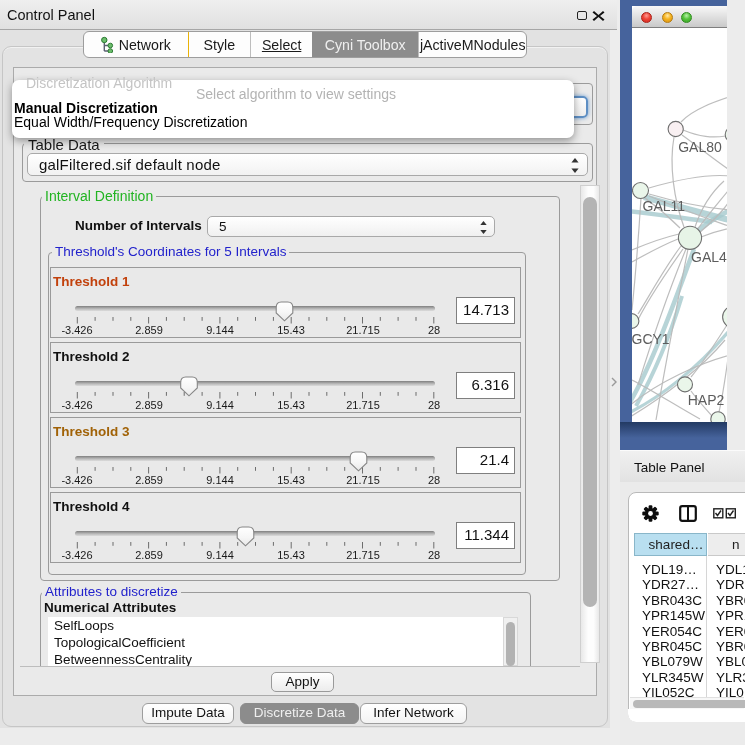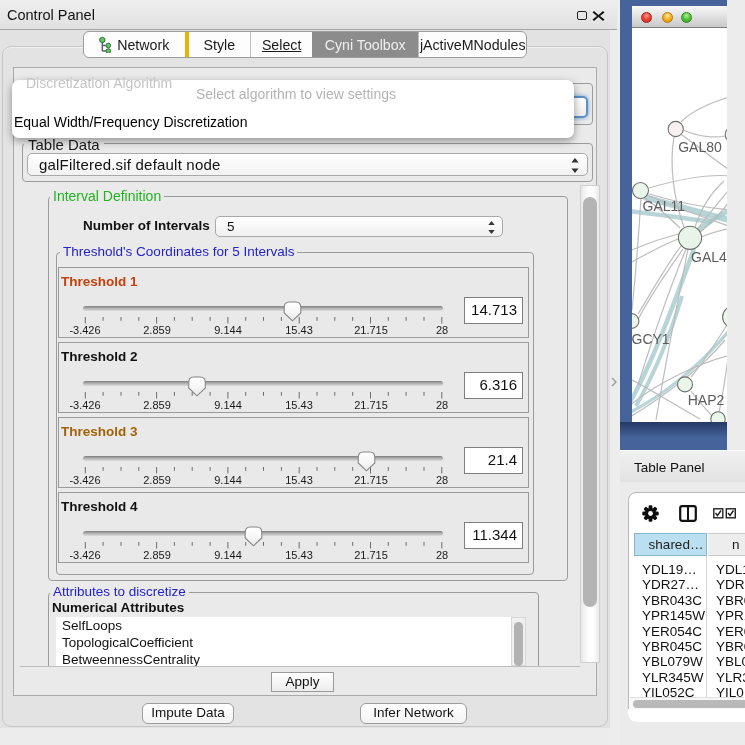--- a/index.html
+++ b/index.html
@@ -25,54 +25,55 @@
     <svg class="abs" style="left:592px;top:10px;" width="13" height="12" viewBox="0 0 13 12">
         <path d="M2,1 L6.5,5 L11,1 L12.5,2.5 L8,6 L12.5,9.5 L11,11 L6.5,7 L2,11 L0.5,9.5 L5,6 L0.5,2.5 Z" fill="#111"></path>
       </svg>
   </div>
 
   <div class="abs" style="left:2px;top:46px;width:606px;height:681px;background:#e3e3e3;border:1px solid #c6c6c6;border-radius:9px;box-shadow:inset 0 1px 0 #f2f2f2;"></div>
 
   <div class="abs" style="left:13px;top:67px;width:584px;height:629px;background:#eaeaea;border:1px solid #ababab;"></div>
 
   <div class="abs" style="left:83px;top:31px;width:444px;height:27px;background:#fdfdfd;border:1px solid #9d9d9d;border-radius:6px;display:flex;font-size:14.2px;color:#1a1a1a;overflow:hidden;">
-    <div style="width:105px;display:flex;align-items:center;justify-content:center;border-right:4px solid #eab308;">
+    <div style="width:105px;display:flex;align-items:center;justify-content:center;border-right:1px solid #eab308;">
       <svg width="13" height="17" viewBox="0 0 13 17" style="margin-right:5px;">
           <path d="M3.3,6 L3.3,15 M3.3,9.5 L8.3,9.5 M3.3,15 L8.3,15" stroke="#5a5f71" stroke-width="1.4" fill="none"></path>
           <circle cx="3.3" cy="4" r="2.7" fill="#6cbd6c" stroke="#2c7a33" stroke-width="1"></circle>
           <circle cx="9.3" cy="9.5" r="2.3" fill="#6cbd6c" stroke="#2c7a33" stroke-width="1"></circle>
           <circle cx="9.3" cy="15" r="2.3" fill="#6cbd6c" stroke="#2c7a33" stroke-width="1"></circle>
         </svg>
       Network</div>
     <div style="width:63px;display:flex;align-items:center;justify-content:center;border-right:1px solid #bdbdbd;">Style</div>
     <div style="width:61px;display:flex;align-items:center;justify-content:center;text-decoration:underline;">Select</div>
     <div style="width:107px;display:flex;align-items:center;justify-content:center;background:#8c8c8c;color:#efefef;">Cyni Toolbox</div>
     <div style="width:108px;display:flex;align-items:center;justify-content:center;border-left:1px solid #bdbdbd;">jActiveMNodules</div>
   </div>
 
   <div class="abs" style="left:22px;top:83px;width:571px;height:42px;border:1px solid #9b9b9b;border-radius:4px;"></div>
 
   <div class="abs" style="left:560px;top:96px;width:28px;height:22px;background:linear-gradient(#fff,#ededed);border:2px solid #5e8fc4;border-radius:5px;box-shadow:0 0 4px #6a9bd0;"></div>
 
   <div class="abs" style="left:12px;top:80px;width:562px;height:58px;background:#fff;border-radius:7px;box-shadow:0 3px 9px rgba(0,0,0,0.38);z-index:2;"></div>
   <div class="abs" style="left:26px;top:75px;font-size:14px;color:#c4c4c4;z-index:2;">Discretization Algorithm</div>
   <div class="abs" style="left:196px;top:86px;font-size:14px;color:#b3b3b3;z-index:2;">Select algorithm to view settings</div>
+  <div class="abs" style="left:14px;top:100px;font-size:14px;font-weight:bold;color:#000;z-index:2;">Manual Discretization</div>
   <div class="abs" style="left:14px;top:114px;font-size:14px;color:#000;z-index:2;">Equal Width/Frequency Discretization</div>
 
   <div class="abs" style="left:22px;top:143px;width:571px;height:39px;border:1px solid #9b9b9b;border-radius:4px;"></div>
   <div class="abs" style="left:24px;top:136px;font-size:15px;color:#1a1a1a;background:#eaeaea;padding:0 4px;">Table Data</div>
   <div class="abs" style="left:27px;top:153px;width:561px;height:23px;background:linear-gradient(#ffffff,#f2f2f2);border:1px solid #a9a9a9;border-radius:5px;">
     <div class="abs" style="left:11px;top:2px;font-size:15px;letter-spacing:0.2px;color:#111;">galFiltered.sif default node</div>
     <svg class="abs" style="right:8px;top:4px;" width="8" height="15" viewBox="0 0 8 15">
         <path d="M4,0 L7.6,4.5 L0.4,4.5 Z" fill="#333"></path>
         <path d="M4,15 L7.6,10.5 L0.4,10.5 Z" fill="#333"></path>
       </svg>
   </div>
 
-  <div class="abs" style="left:16px;top:185px;width:560px;height:481px;overflow:hidden;">
+  <div class="abs" style="left:8px;top:185px;width:560px;height:481px;overflow:hidden;">
 
     <div class="abs" style="left:32px;top:11px;width:520px;height:385px;border:1px solid #9b9b9b;border-radius:4px;"></div>
     <div class="abs" style="left:34px;top:3px;font-size:14px;color:#21b421;background:#eaeaea;padding:0 3px;">Interval Definition</div>
     <div class="abs" style="left:67px;top:33px;font-size:13.5px;font-weight:bold;color:#111;">Number of Intervals</div>
     <div class="abs" style="left:199px;top:31px;width:288px;height:21px;background:linear-gradient(#ffffff,#f0f0f0);border:1px solid #a9a9a9;border-radius:5px;">
       <div class="abs" style="left:11px;top:2px;font-size:13.5px;color:#111;">5</div>
       <svg class="abs" style="right:7px;top:4px;" width="7" height="13" viewBox="0 0 7 13">
           <path d="M3.5,0 L6.7,4 L0.3,4 Z" fill="#333"></path>
           <path d="M3.5,13 L6.7,9 L0.3,9 Z" fill="#333"></path>
         </svg>
@@ -234,23 +235,24 @@
     <div class="abs" style="left:495px;top:432px;width:15px;height:49px;background:#f0f0f0;border:1px solid #d8d8d8;">
       <div class="abs" style="left:2px;top:4px;width:9px;height:44px;background:#b2b2b2;border-radius:4.5px;"></div>
     </div>
   </div>
   <div class="abs" style="left:20px;top:666px;width:560px;height:1px;background:#bdbdbd;"></div>
 
   <div class="abs" style="left:580px;top:185px;width:20px;height:478px;background:linear-gradient(90deg,#e8e8e8,#fdfdfd 40%,#fdfdfd 70%,#e8e8e8);border:1px solid #cfcfcf;">
     <div class="abs" style="left:2px;top:11px;width:14px;height:410px;background:#b4b4b4;border-radius:7px;"></div>
   </div>
 
-  <div class="abs" style="left:271px;top:672px;width:63px;height:20px;background:linear-gradient(#ffffff,#ececec);border:1px solid #9a9a9a;border-radius:0;font-size:13.5px;text-align:center;line-height:18px;color:#111;">Apply</div>
+  <div class="abs" style="left:271px;top:672px;width:63px;height:20px;background:linear-gradient(#ffffff,#ececec);border:1px solid #9a9a9a;border-radius:5px;font-size:13.5px;text-align:center;line-height:18px;color:#111;">Apply</div>
 
   <div class="abs" style="left:142px;top:703px;width:92px;height:21px;background:linear-gradient(#ffffff,#f3f3f3);border:1px solid #9d9d9d;border-radius:6px;font-size:13.5px;text-align:center;line-height:18px;color:#111;">Impute Data</div>
+  <div class="abs" style="left:240px;top:703px;width:119px;height:21px;background:#8c8c8c;border:1px solid #8c8c8c;border-radius:6px;font-size:13.5px;text-align:center;line-height:18px;color:#efefef;">Discretize Data</div>
   <div class="abs" style="left:360px;top:703px;width:107px;height:21px;background:linear-gradient(#ffffff,#f3f3f3);border:1px solid #9d9d9d;border-radius:6px;font-size:13.5px;text-align:center;line-height:18px;color:#111;">Infer Network</div>
 </div>
 
 <div class="abs" style="left:0;top:728px;width:610px;height:17px;background:#ececec;"></div>
 
 <div class="abs" style="left:610px;top:0;width:10px;height:745px;background:#ededed;"></div>
 <svg class="abs" style="left:611px;top:376px;" width="6" height="12" viewBox="0 0 6 12">
     <path d="M1,2 L5,6 L1,10" stroke="#9a9a9a" stroke-width="1.4" fill="none"></path>
   </svg>
 

